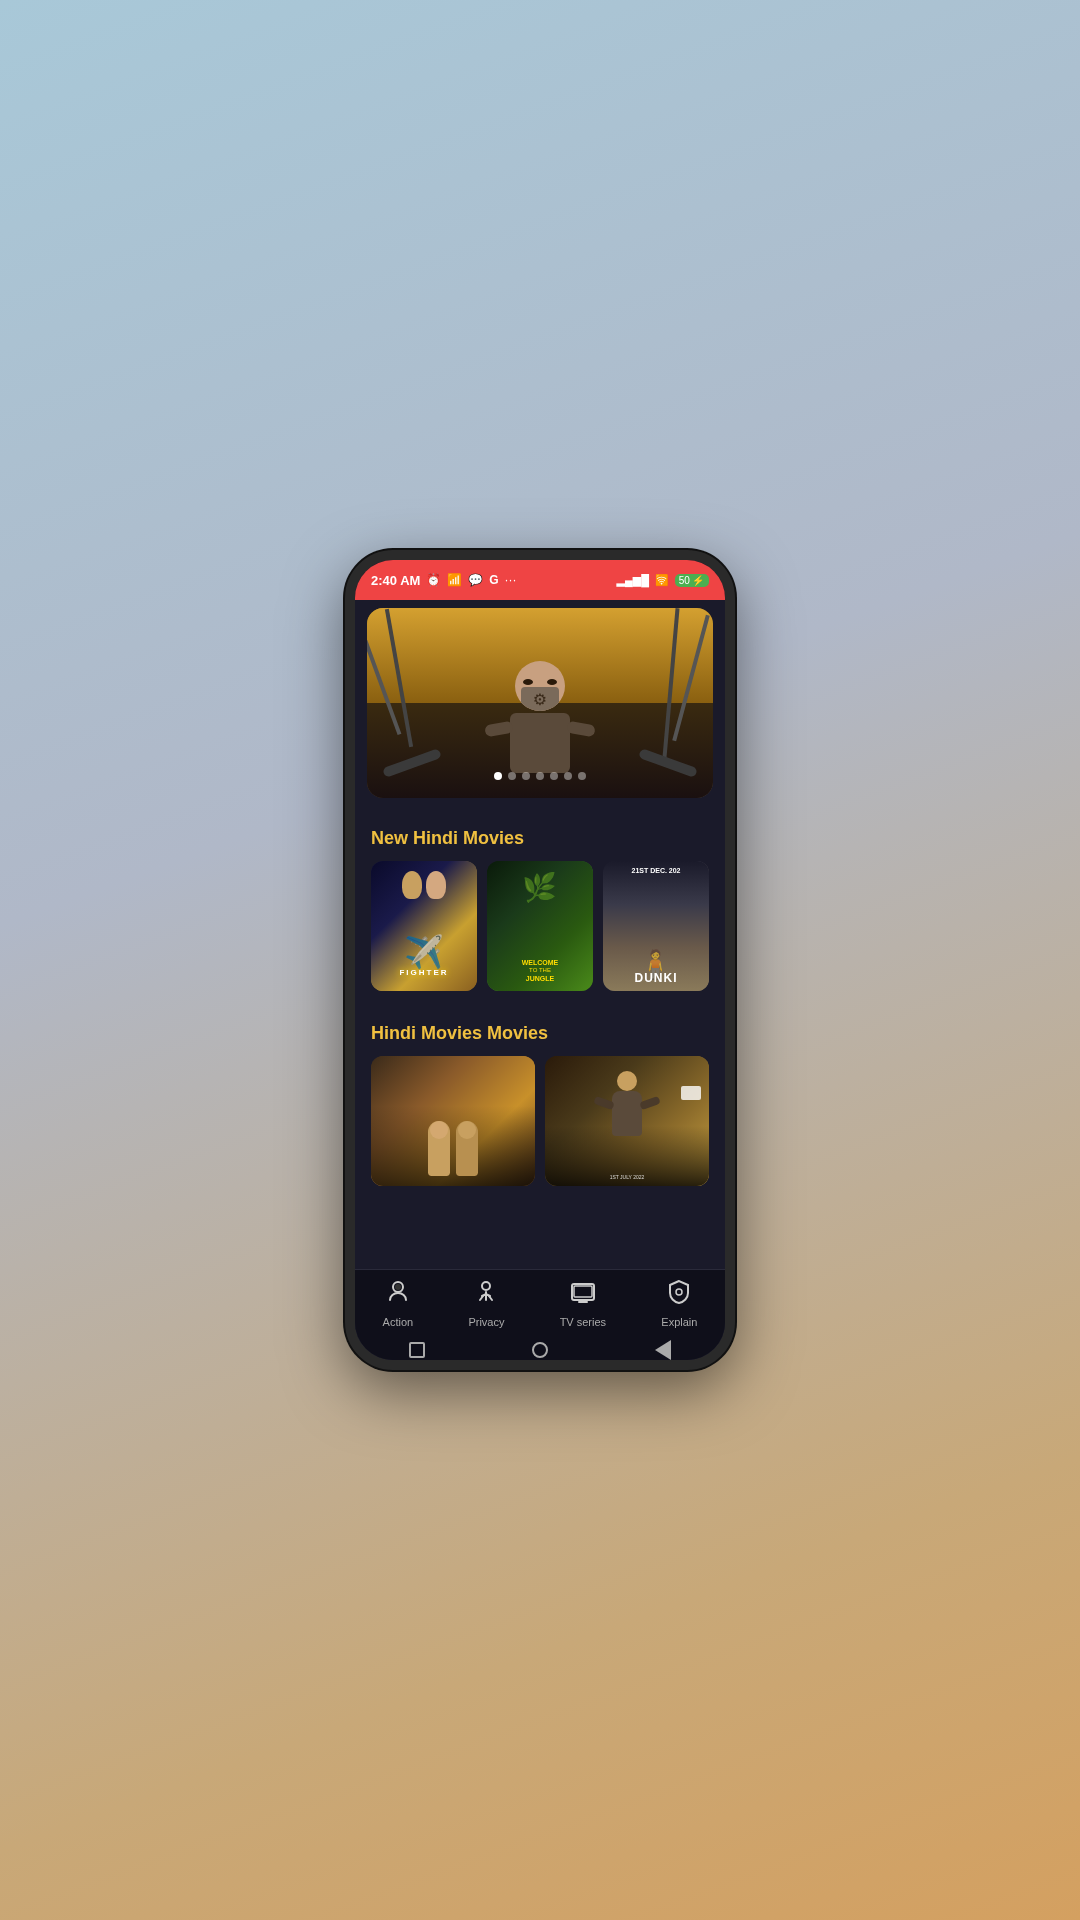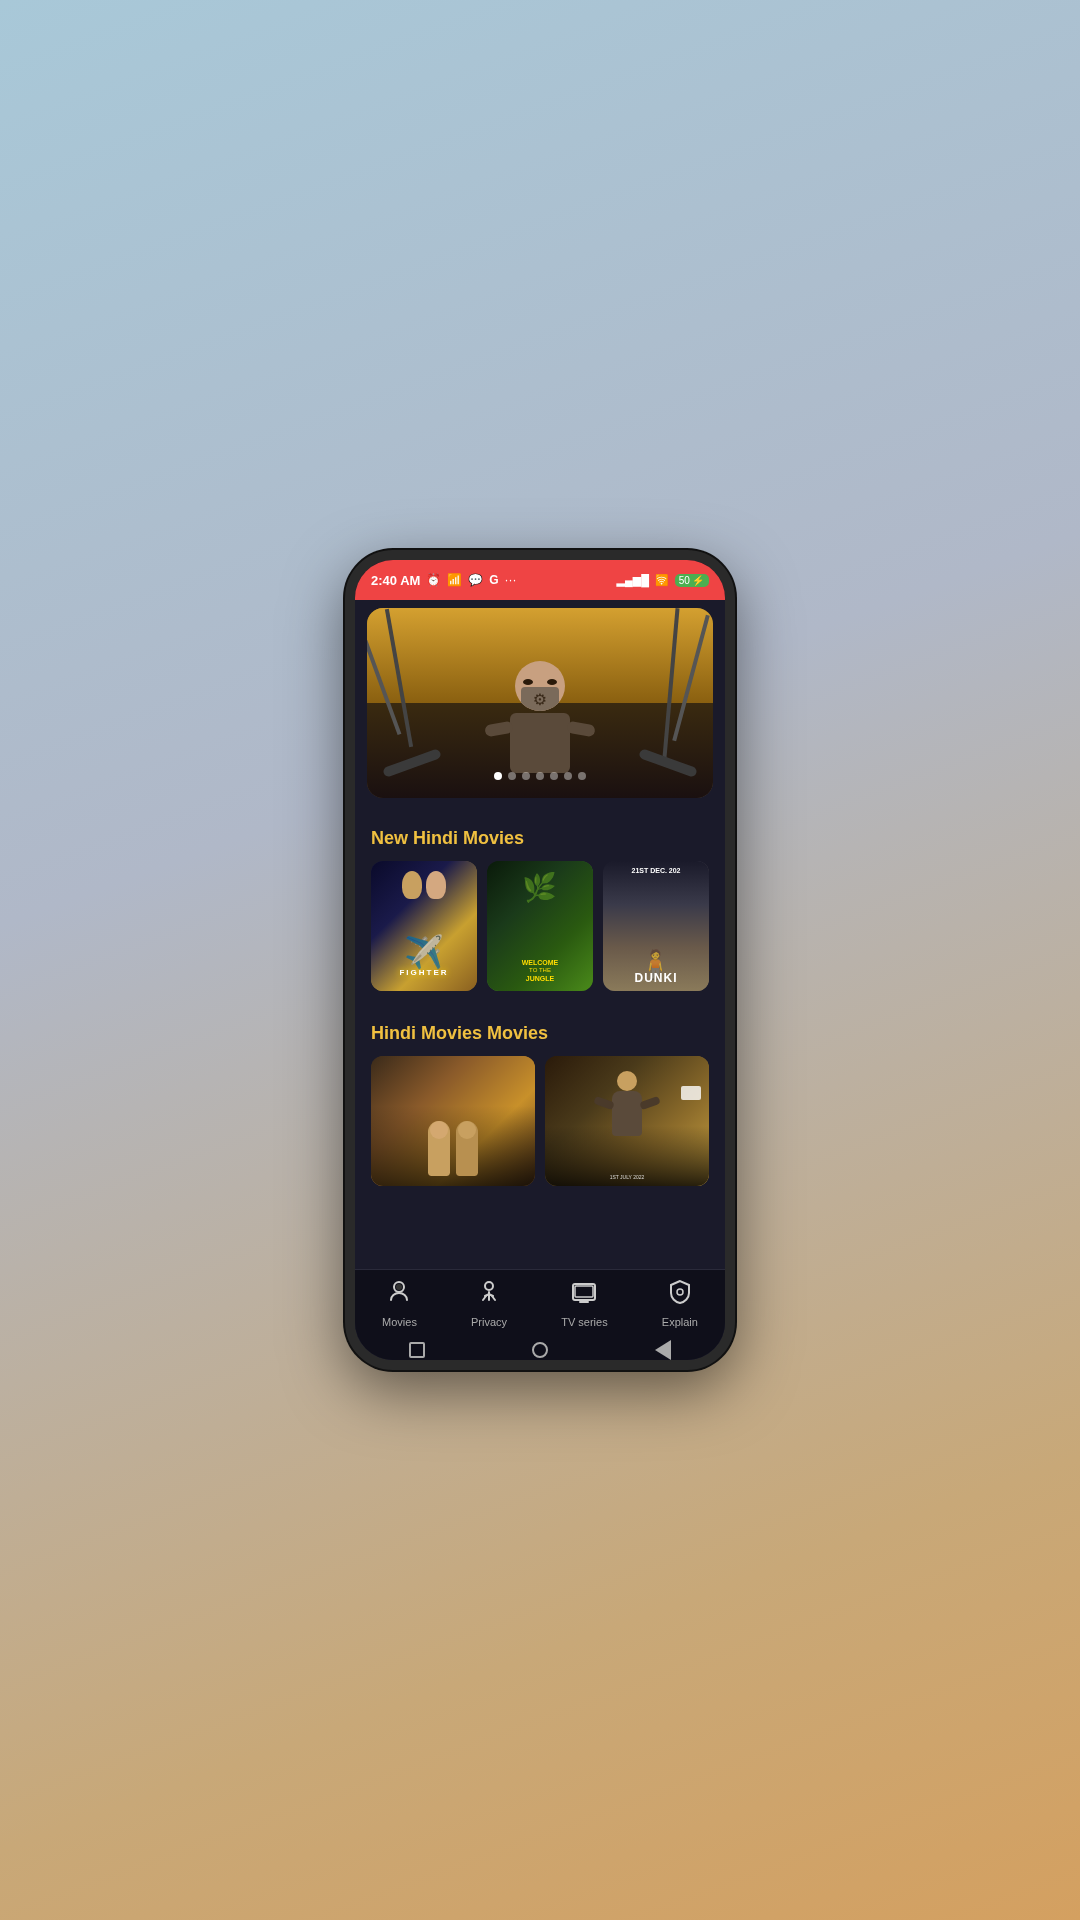--- a/index.html
+++ b/index.html
@@ -446,21 +446,21 @@
     <div class="bottom-nav">
 
       <div class="nav-item">
         <div class="nav-icon">
           <svg class="nav-svg" viewBox="0 0 28 28" fill="none">
             <circle cx="14" cy="9" r="5" stroke="#ccc" stroke-width="2"></circle>
             <path d="M6 22c0-4 3.6-7 8-7s8 3 8 7" stroke="#ccc" stroke-width="2" stroke-linecap="round"></path>
             <circle cx="14" cy="9" r="3" fill="#333"></circle>
           </svg>
         </div>
-        <span class="nav-label">Movies</span>
+        <span class="nav-label">Action</span>
       </div>
 
       <div class="nav-item">
         <div class="nav-icon">
           <svg class="nav-svg" viewBox="0 0 28 28" fill="none">
             <circle cx="14" cy="8" r="4" stroke="#ccc" stroke-width="2"></circle>
             <path d="M14 14v8M10 18l4-2 4 2" stroke="#ccc" stroke-width="2" stroke-linecap="round"></path>
             <path d="M8 22l3-4M20 22l-3-4" stroke="#ccc" stroke-width="2" stroke-linecap="round"></path>
           </svg>
         </div>

